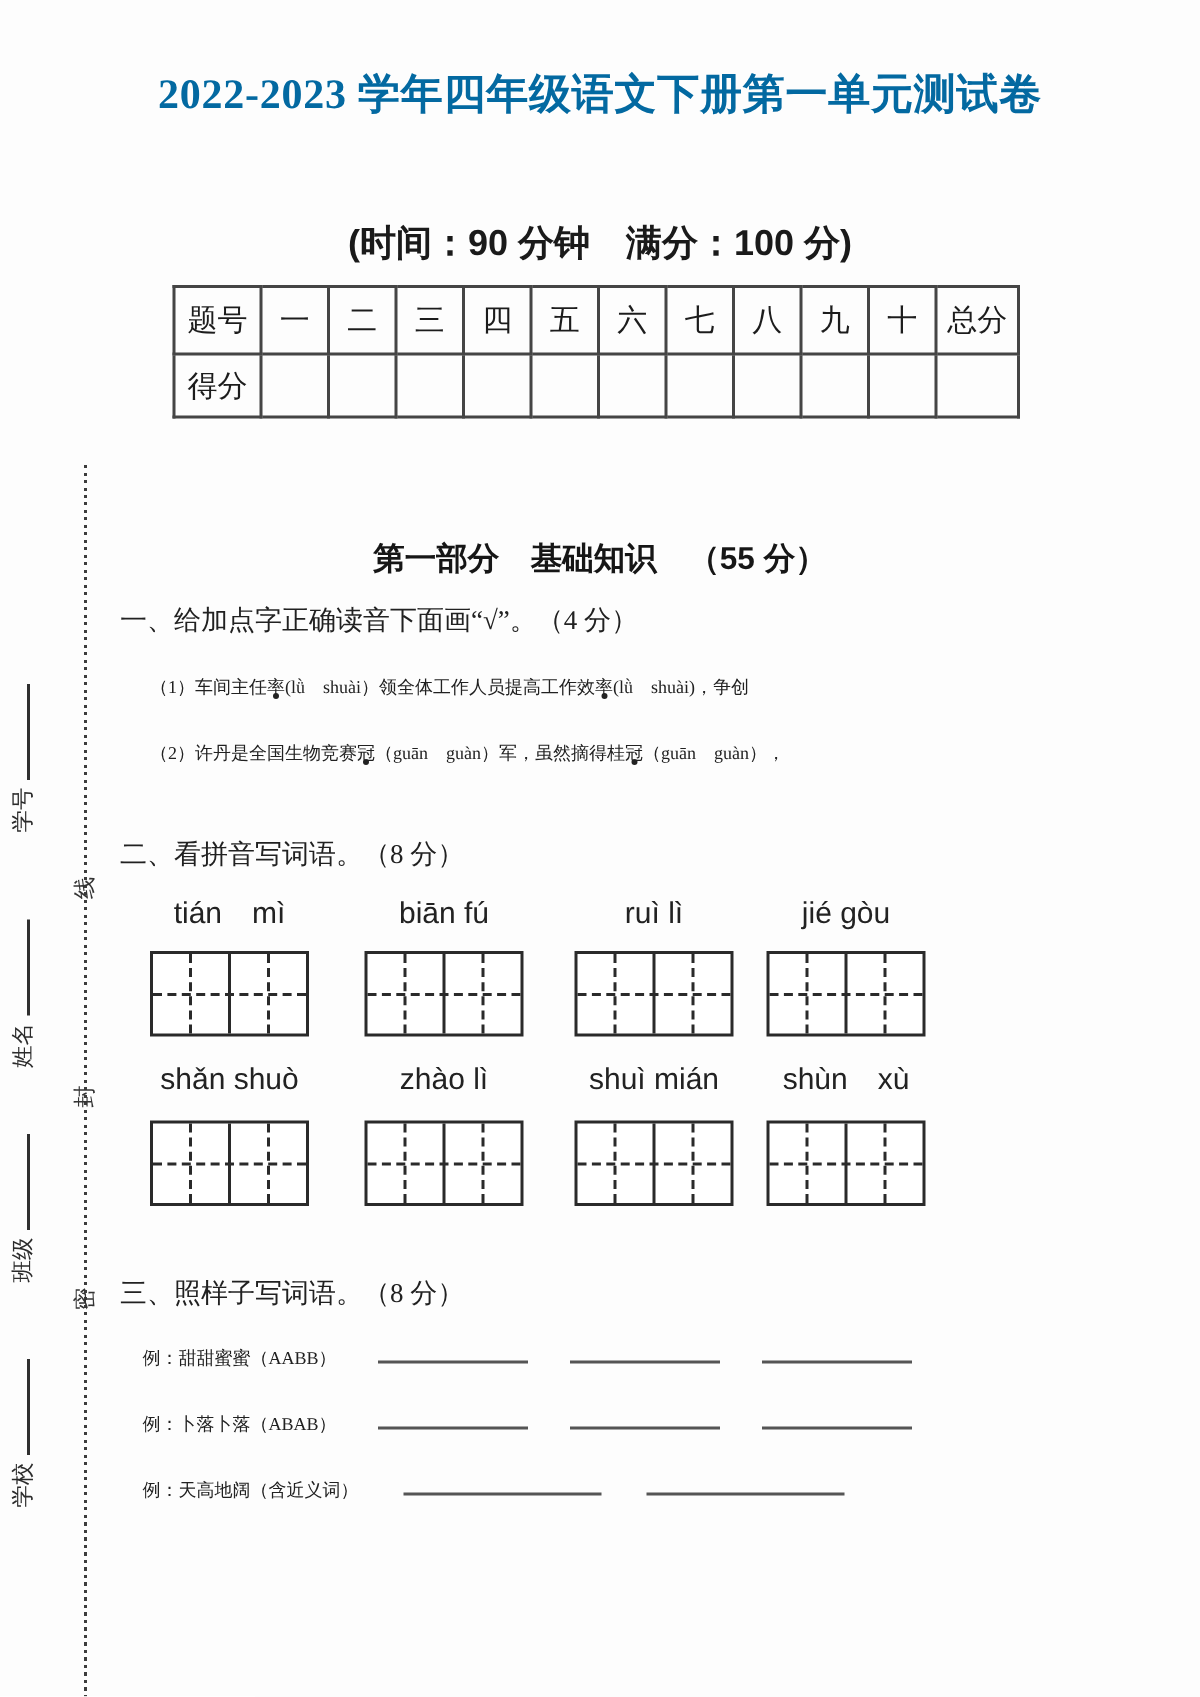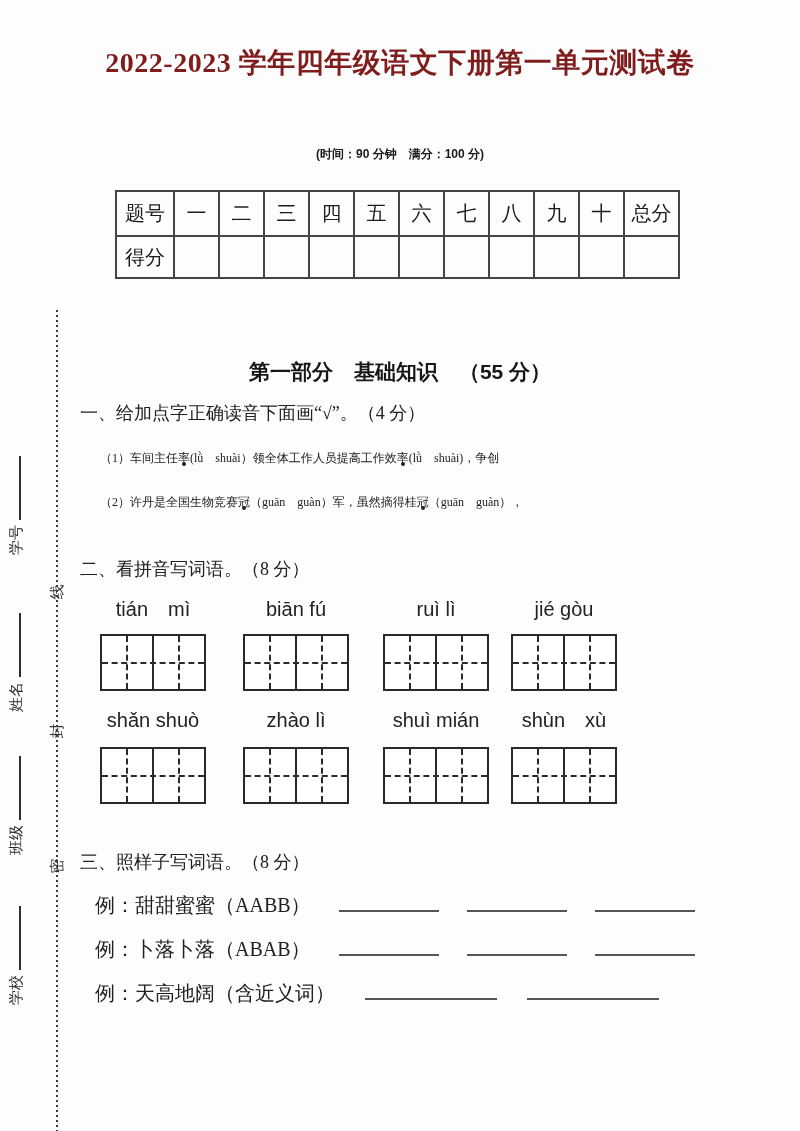--- a/index.html
+++ b/index.html
@@ -20,26 +20,26 @@
   }
   .mf-line { display:inline-block; width:64px; border-bottom:2px solid #2f2f2f; margin-left:5px; }
   .seal-char {
     position:absolute; left:47px; width:20px; height:20px; line-height:20px;
     transform:rotate(-90deg); font-size:15px; color:#333; text-align:center;
   }
 
   
   .title {
     position:absolute; top:44px; left:0; width:100%; text-align:center;
-    font-size:28px; font-weight:bold; letter-spacing:0.5px; color:#7f1d1d;
+    font-size:28px; font-weight:bold; letter-spacing:0.5px; color:#0369a1;
   }
   .subtitle {
     position:absolute; top:146px; left:0; width:100%; text-align:center;
     font-family:"Liberation Sans","DejaVu Sans",sans-serif;
-    font-size:12px; font-weight:bold; color:#1a1a1a;
+    font-size:24px; font-weight:bold; color:#1a1a1a;
   }
 
   
   .score-table { position:absolute; left:115px; top:190px; border-collapse:collapse; }
   .score-table td {
     border:2px solid #454545; text-align:center; vertical-align:middle;
     font-size:20px; color:#1c1c1c; height:45px; width:45px; padding:0;
   }
   .score-table tr:last-child td { height:42px; }
   .score-table td.first { width:58px; }
@@ -87,21 +87,21 @@
   .g-cell + .g-cell { border-left:2px solid #2a2a2a; }
   .g-cell::before {
     content:""; position:absolute; top:0; bottom:0; left:50%;
     border-left:2px dashed #2a2a2a; margin-left:-1px;
   }
   .m1 { margin-left:20px; } .m2 { margin-left:37px; }
   .m3 { margin-left:34px; } .m4 { margin-left:22px; }
 
   .q3 { margin-top:45px; }
   .q3-examples { margin-top:8px; }
-  .example-line { font-size:20px; line-height:44px; height:44px; padding-left:15px; white-space:nowrap; }
+  .example-line { font-size:12px; line-height:44px; height:44px; padding-left:15px; white-space:nowrap; }
   .example-label { display:inline-block; }
   .blank {
     display:inline-block; width:100px; border-bottom:2px solid #555;
     margin-left:28px; height:14px;
   }
   .example-line:last-child .blank { width:132px; margin-left:30px; }
 </style>
 </head>
 <body>
 

